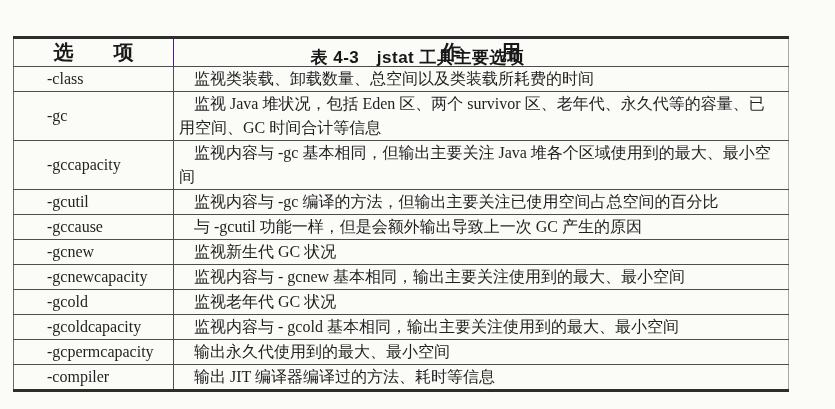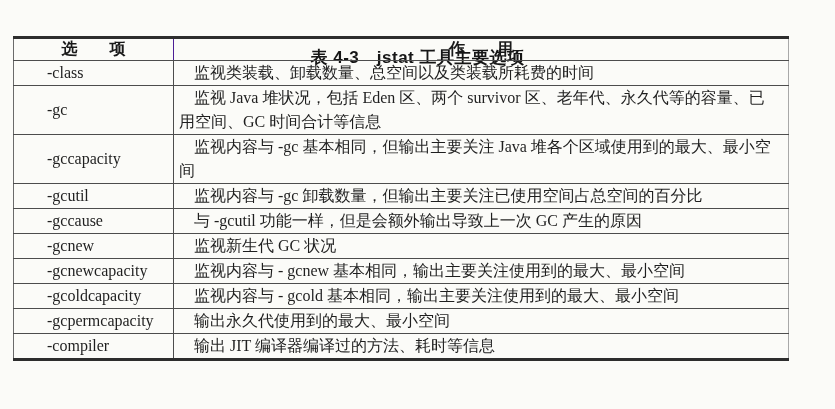--- a/index.html
+++ b/index.html
@@ -38,21 +38,21 @@
     border-top: 3px solid #2d2d2d;
     border-bottom: 3px solid #2d2d2d;
     border-left: 1px solid #6a6a6a;
     border-right: 1px solid #a8a8a8;
     background: transparent;
   }
   col.c-opt { width: 160px; }
   th {
     font-family: "Liberation Sans", "DejaVu Sans", sans-serif;
     font-weight: bold;
-    font-size: 16px;
+    font-size: 20px;
     height: 21px;
     padding: 0;
     text-align: center;
     border-bottom: 1px solid #4d4d4d;
     color: #191919;
   }
   td {
     border-bottom: 1px solid #4d4d4d;
     font-size: 16px;
     vertical-align: middle;
@@ -95,33 +95,37 @@
       <tr>
     <td class="opt">-gc</td>
     <td class="desc">监视 Java 堆状况，包括 Eden 区、两个 survivor 区、老年代、永久代等的容量、已用空间、GC 时间合计等信息</td>
   </tr>
       <tr>
     <td class="opt">-gccapacity</td>
     <td class="desc">监视内容与 -gc 基本相同，但输出主要关注 Java 堆各个区域使用到的最大、最小空间</td>
   </tr>
       <tr>
     <td class="opt">-gcutil</td>
-    <td class="desc">监视内容与 -gc 卸载数量，但输出主要关注已使用空间占总空间的百分比</td>
+    <td class="desc">监视内容与 -gc 编译的方法，但输出主要关注已使用空间占总空间的百分比</td>
   </tr>
       <tr>
     <td class="opt">-gccause</td>
     <td class="desc">与 -gcutil 功能一样，但是会额外输出导致上一次 GC 产生的原因</td>
   </tr>
       <tr>
     <td class="opt">-gcnew</td>
     <td class="desc">监视新生代 GC 状况</td>
   </tr>
       <tr>
     <td class="opt">-gcnewcapacity</td>
     <td class="desc">监视内容与 - gcnew 基本相同，输出主要关注使用到的最大、最小空间</td>
+  </tr>
+      <tr>
+    <td class="opt">-gcold</td>
+    <td class="desc">监视老年代 GC 状况</td>
   </tr>
       <tr>
     <td class="opt">-gcoldcapacity</td>
     <td class="desc">监视内容与 - gcold 基本相同，输出主要关注使用到的最大、最小空间</td>
   </tr>
       <tr>
     <td class="opt">-gcpermcapacity</td>
     <td class="desc">输出永久代使用到的最大、最小空间</td>
   </tr>
       <tr>

